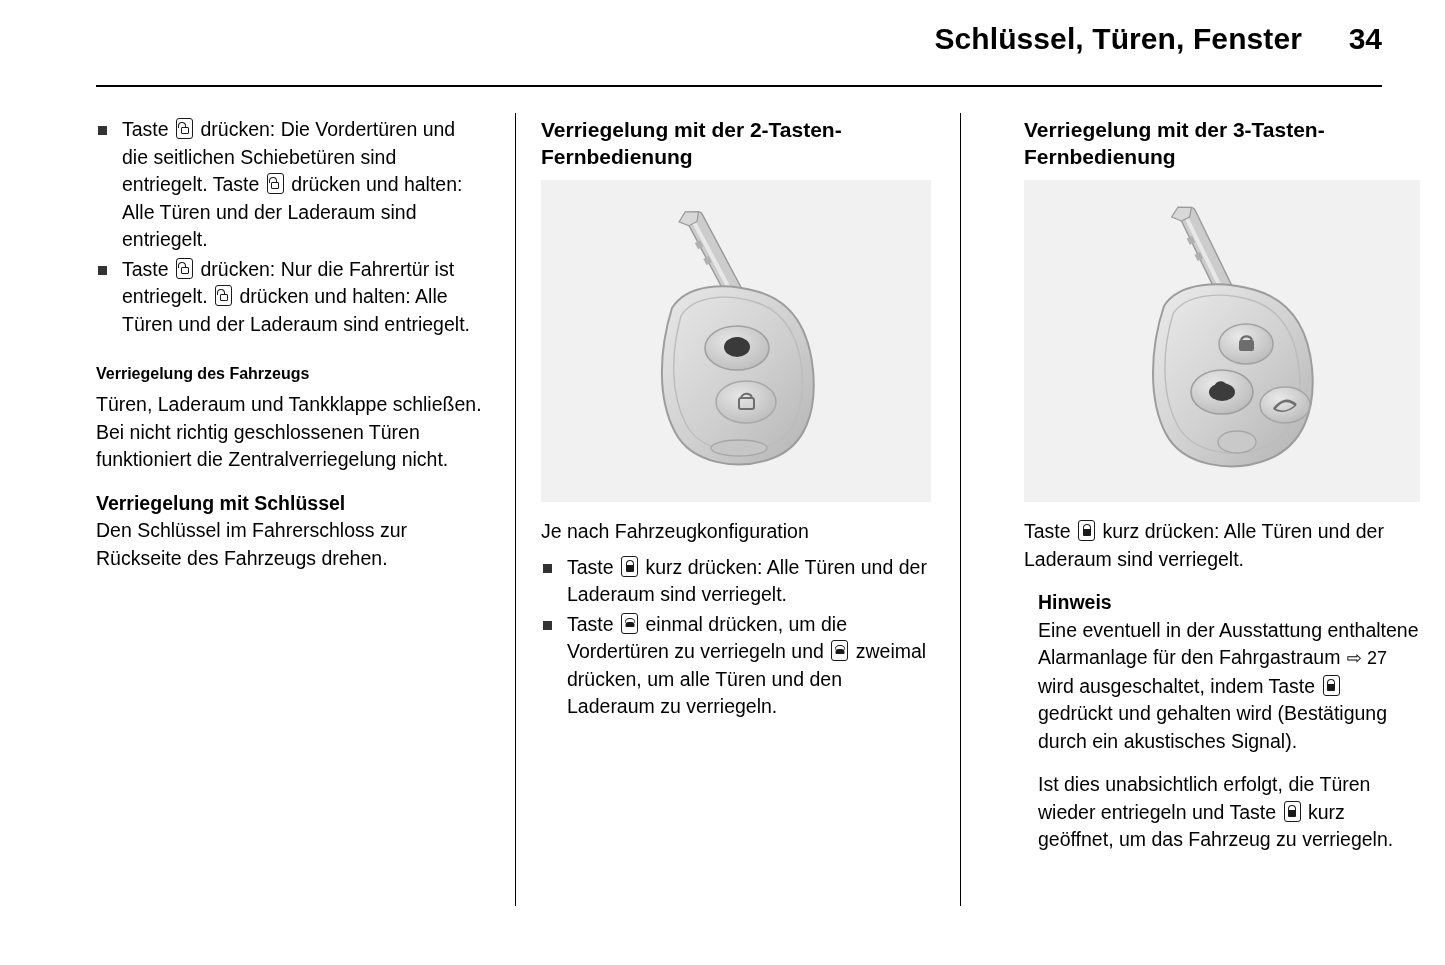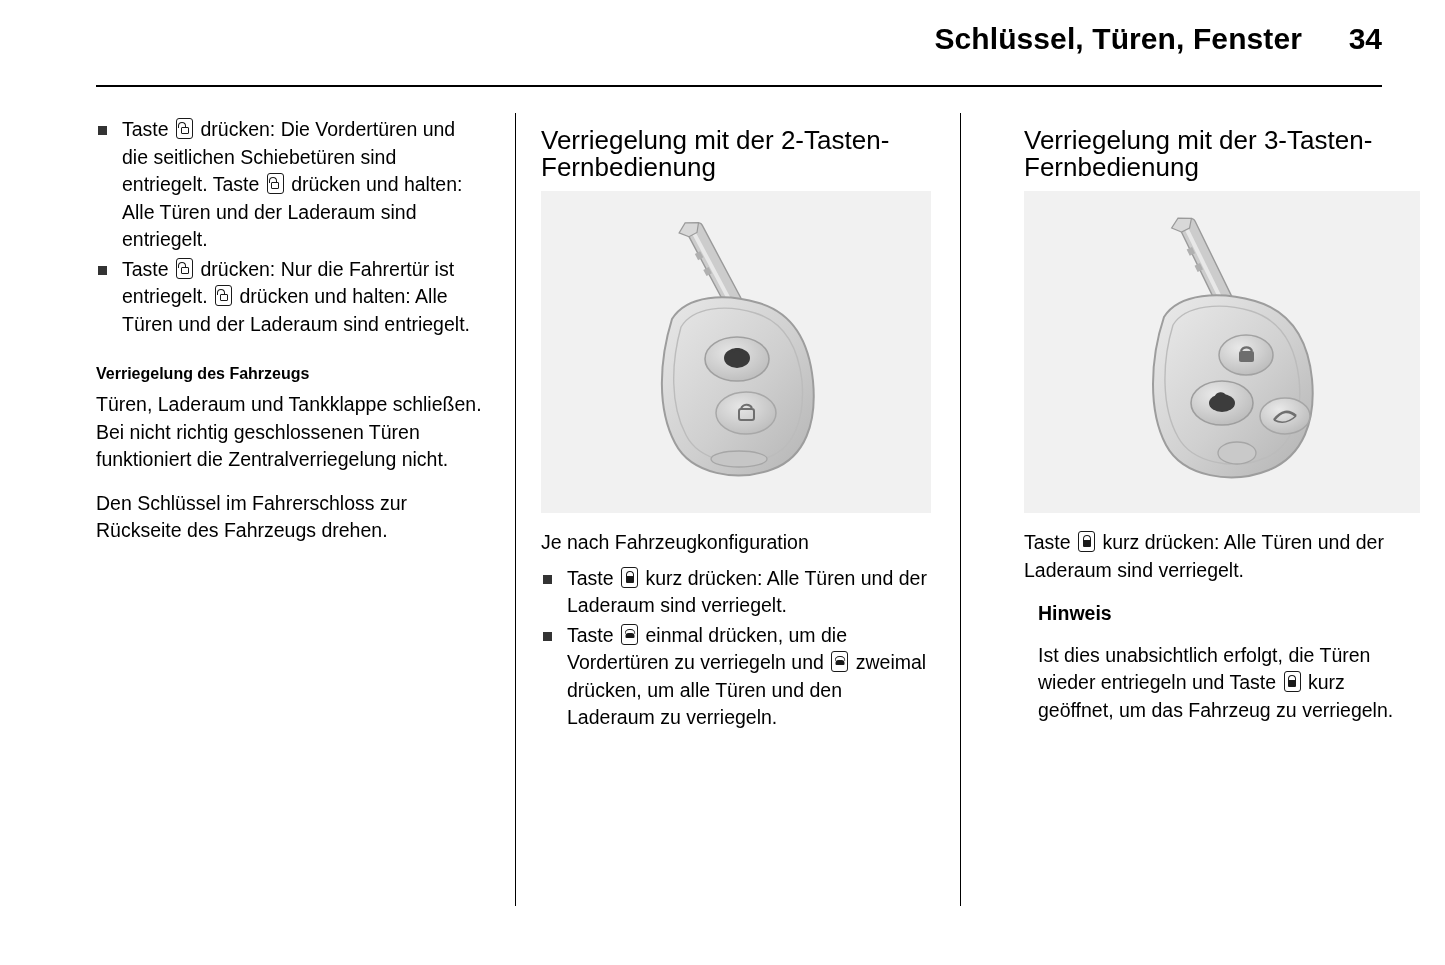--- a/index.html
+++ b/index.html
@@ -107,24 +107,24 @@
     line-height: 31px;
     margin: 4px 0 2px 0;
   }
   .h3 {
     font-size: 19.5px;
     font-weight: bold;
     line-height: 27.5px;
     margin: 0;
   }
   .h-col {
-    font-size: 26px;
-    font-weight: normal;
+    font-size: 21px;
+    font-weight: bold;
     line-height: 27px;
-    margin: 11px 0 10px 0;
+    margin: 0 0 10px 0;
   }
   .note-block {
     margin-left: 14px;
   }
   .note-title {
     font-weight: bold;
   }
   
   .kicon {
     display: inline-block;
@@ -220,20 +220,21 @@
     </ul>
 
 
     <div class="gap"></div>
 
     <h2 class="h2">Verriegelung des Fahrzeugs</h2>
     <p class="para">Türen, Laderaum und Tankklappe schließen. Bei nicht richtig geschlossenen Türen funktioniert die Zentralverriegelung nicht.</p>
 
     <div class="gap"></div>
 
+    <h3 class="h3">Verriegelung mit Schlüssel</h3>
     <p class="para">Den Schlüssel im Fahrerschloss zur Rückseite des Fahrzeugs drehen.</p>
   </div>
 
   <div class="col col-2">
     <h3 class="h-col">Verriegelung mit der 2-Tasten-Fernbedienung</h3>
 
     <div class="figure fig-2">
       <svg width="390" height="322" viewBox="0 0 390 322" xmlns="http://www.w3.org/2000/svg">
         <defs>
           <linearGradient id="bodyg2" x1="0" y1="0" x2="1" y2="1">
@@ -326,18 +327,19 @@
         <ellipse cx="213" cy="262" rx="19" ry="11" fill="#c9c9c9" stroke="#a6a6a6" stroke-width="1.3"></ellipse>
       </svg>
     </div>
 
     <p class="para"><span>Taste </span><span class="kicon"></span><span> kurz drücken: Alle Türen und der Laderaum sind verriegelt.</span></p>
 
     <div class="gap"></div>
 
     <div class="note-block">
       <p class="note-title">Hinweis</p>
+      <p class="para"><span>Eine eventuell in der Ausstattung enthaltene Alarmanlage für den Fahrgastraum </span><span class="refarrow">⇨ 27</span><span> wird ausgeschaltet, indem Taste </span><span class="kicon"></span><span> gedrückt und gehalten wird (Bestätigung durch ein akustisches Signal).</span></p>
       <div class="gap"></div>
       <p class="para"><span>Ist dies unabsichtlich erfolgt, die Türen wieder entriegeln und Taste </span><span class="kicon"></span><span> kurz geöffnet, um das Fahrzeug zu verriegeln.</span></p>
     </div>
   </div>
 
 </div>
 
 </body></html>

